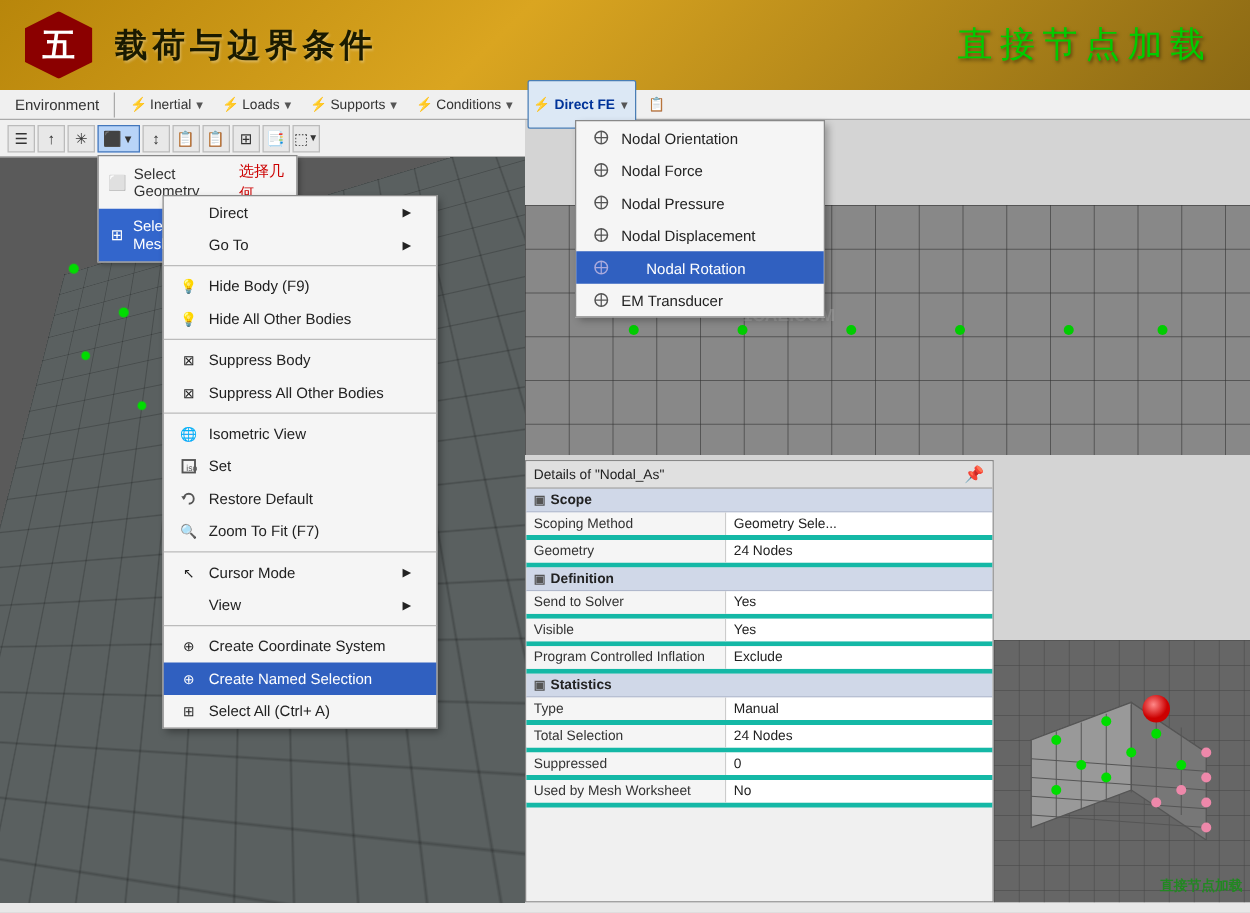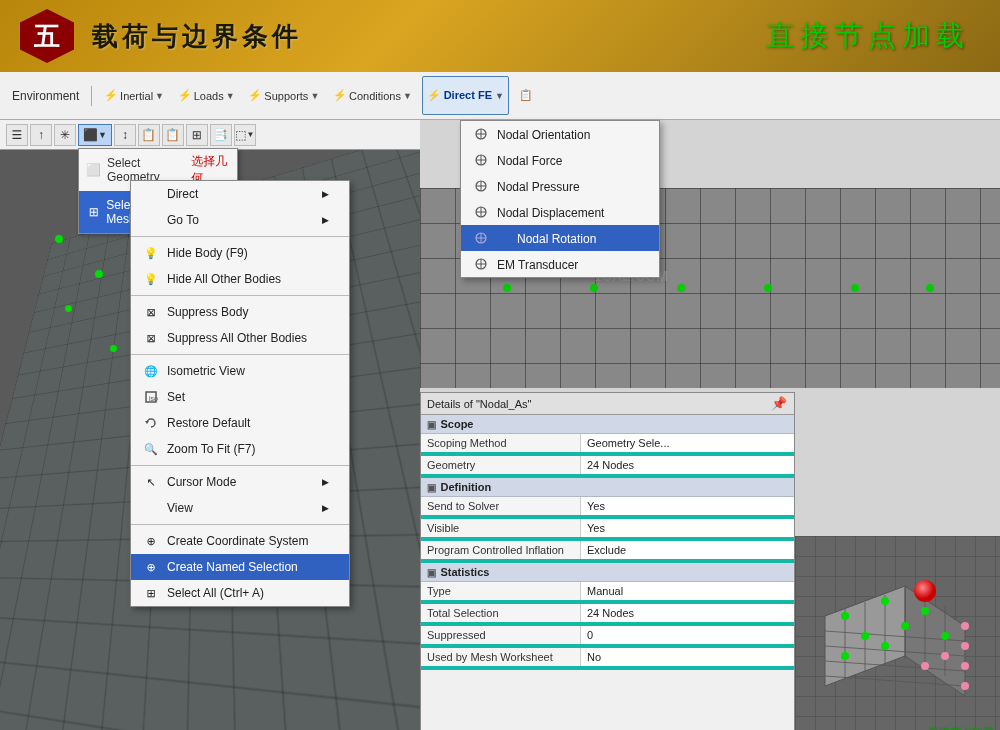--- a/index.html
+++ b/index.html
@@ -54,21 +54,21 @@
     }
 
     
     .toolbar-area {
       background: #f0f0f0;
       border-bottom: 1px solid #aaa;
       padding: 4px 8px;
       display: flex;
       align-items: center;
       gap: 6px;
-      height: 48px;
+      height: 24px;
       position: relative;
     }
     .toolbar-item {
       font-size: 12px;
       color: #333;
       cursor: pointer;
       white-space: nowrap;
       padding: 2px 4px;
     }
     .toolbar-separator { width: 1px; height: 20px; background: #aaa; margin: 0 2px; }

